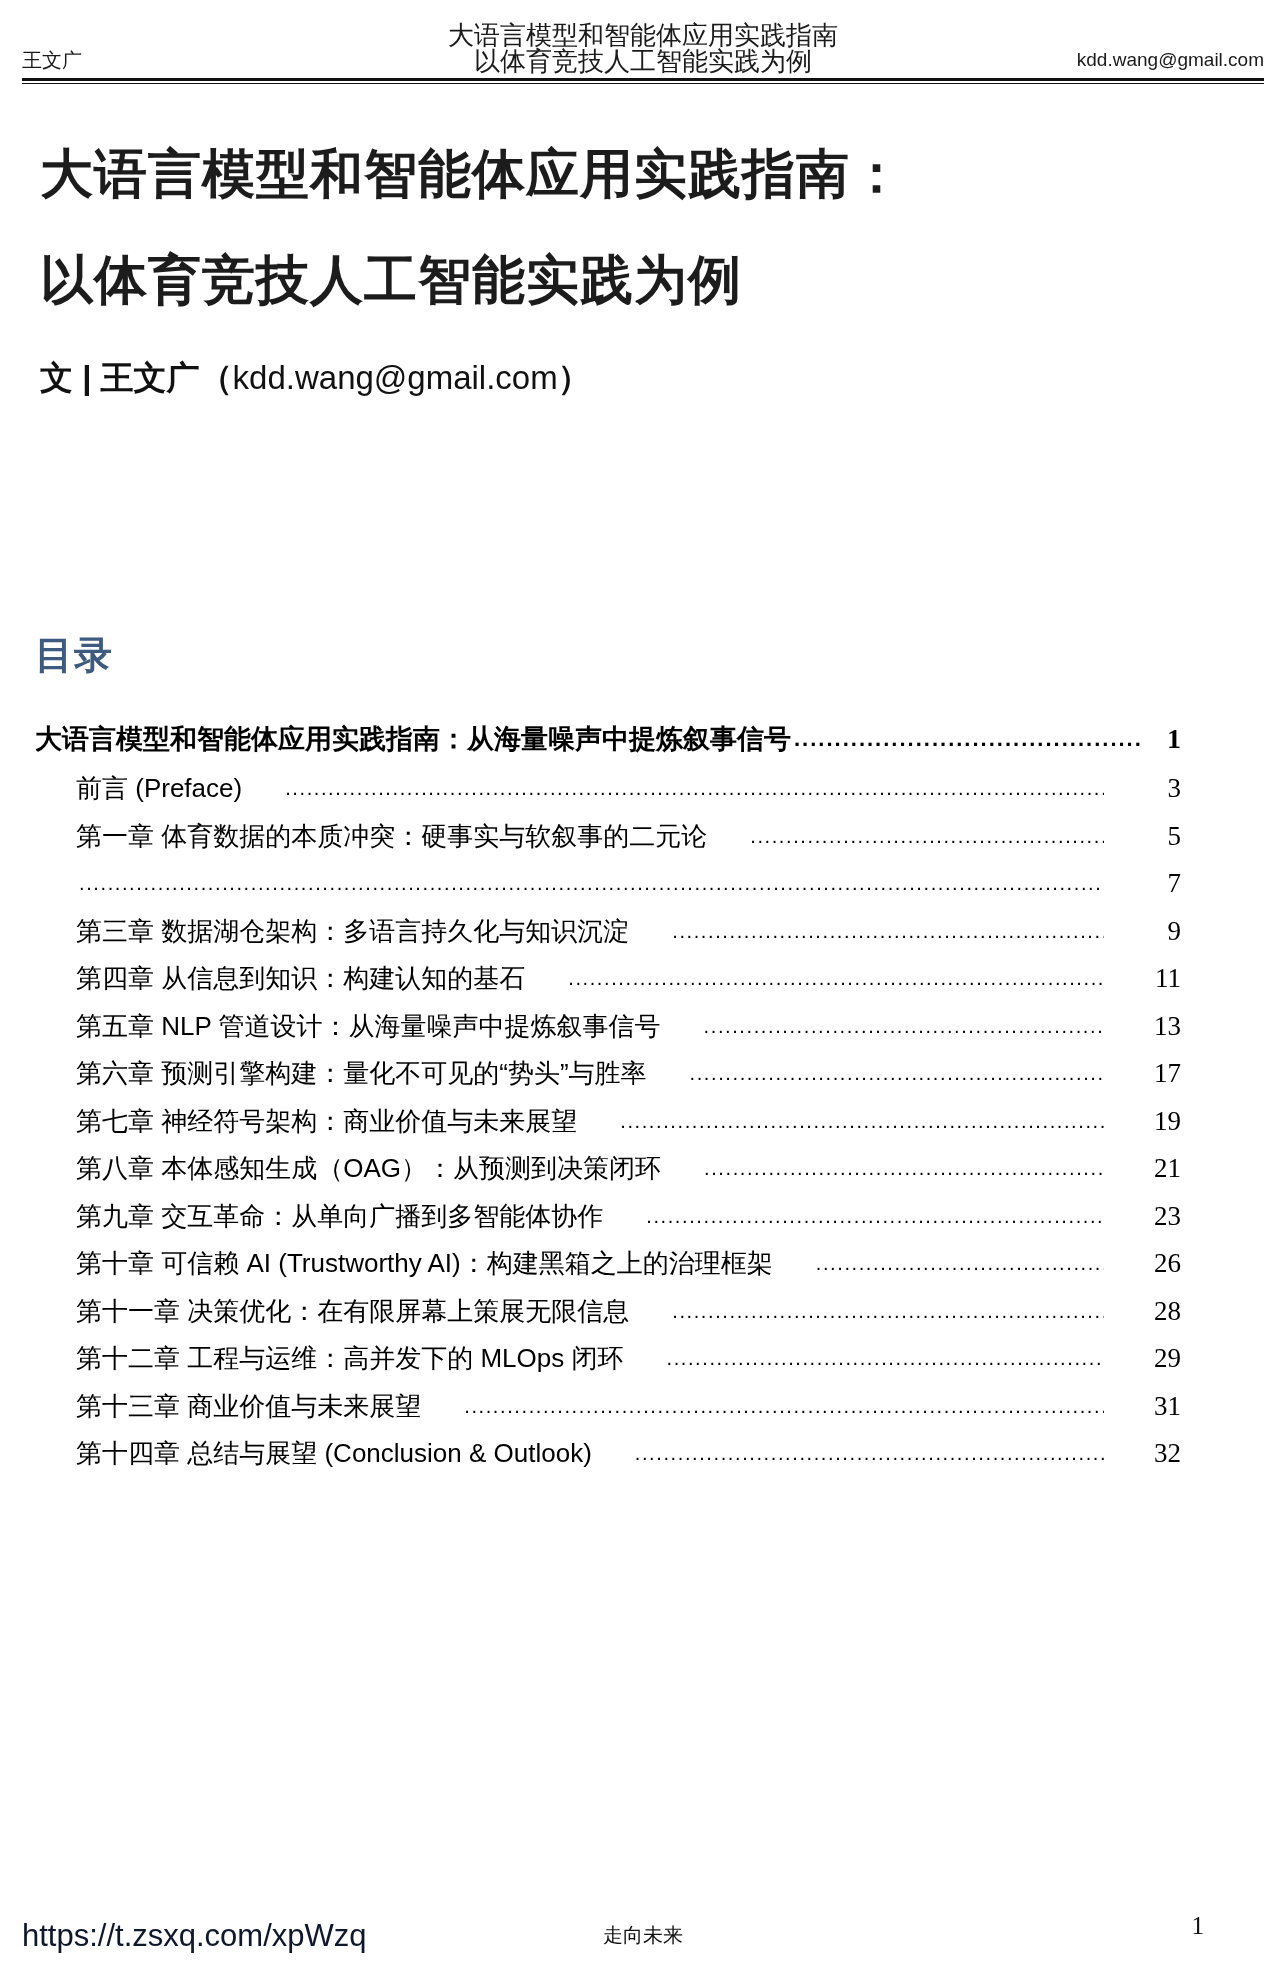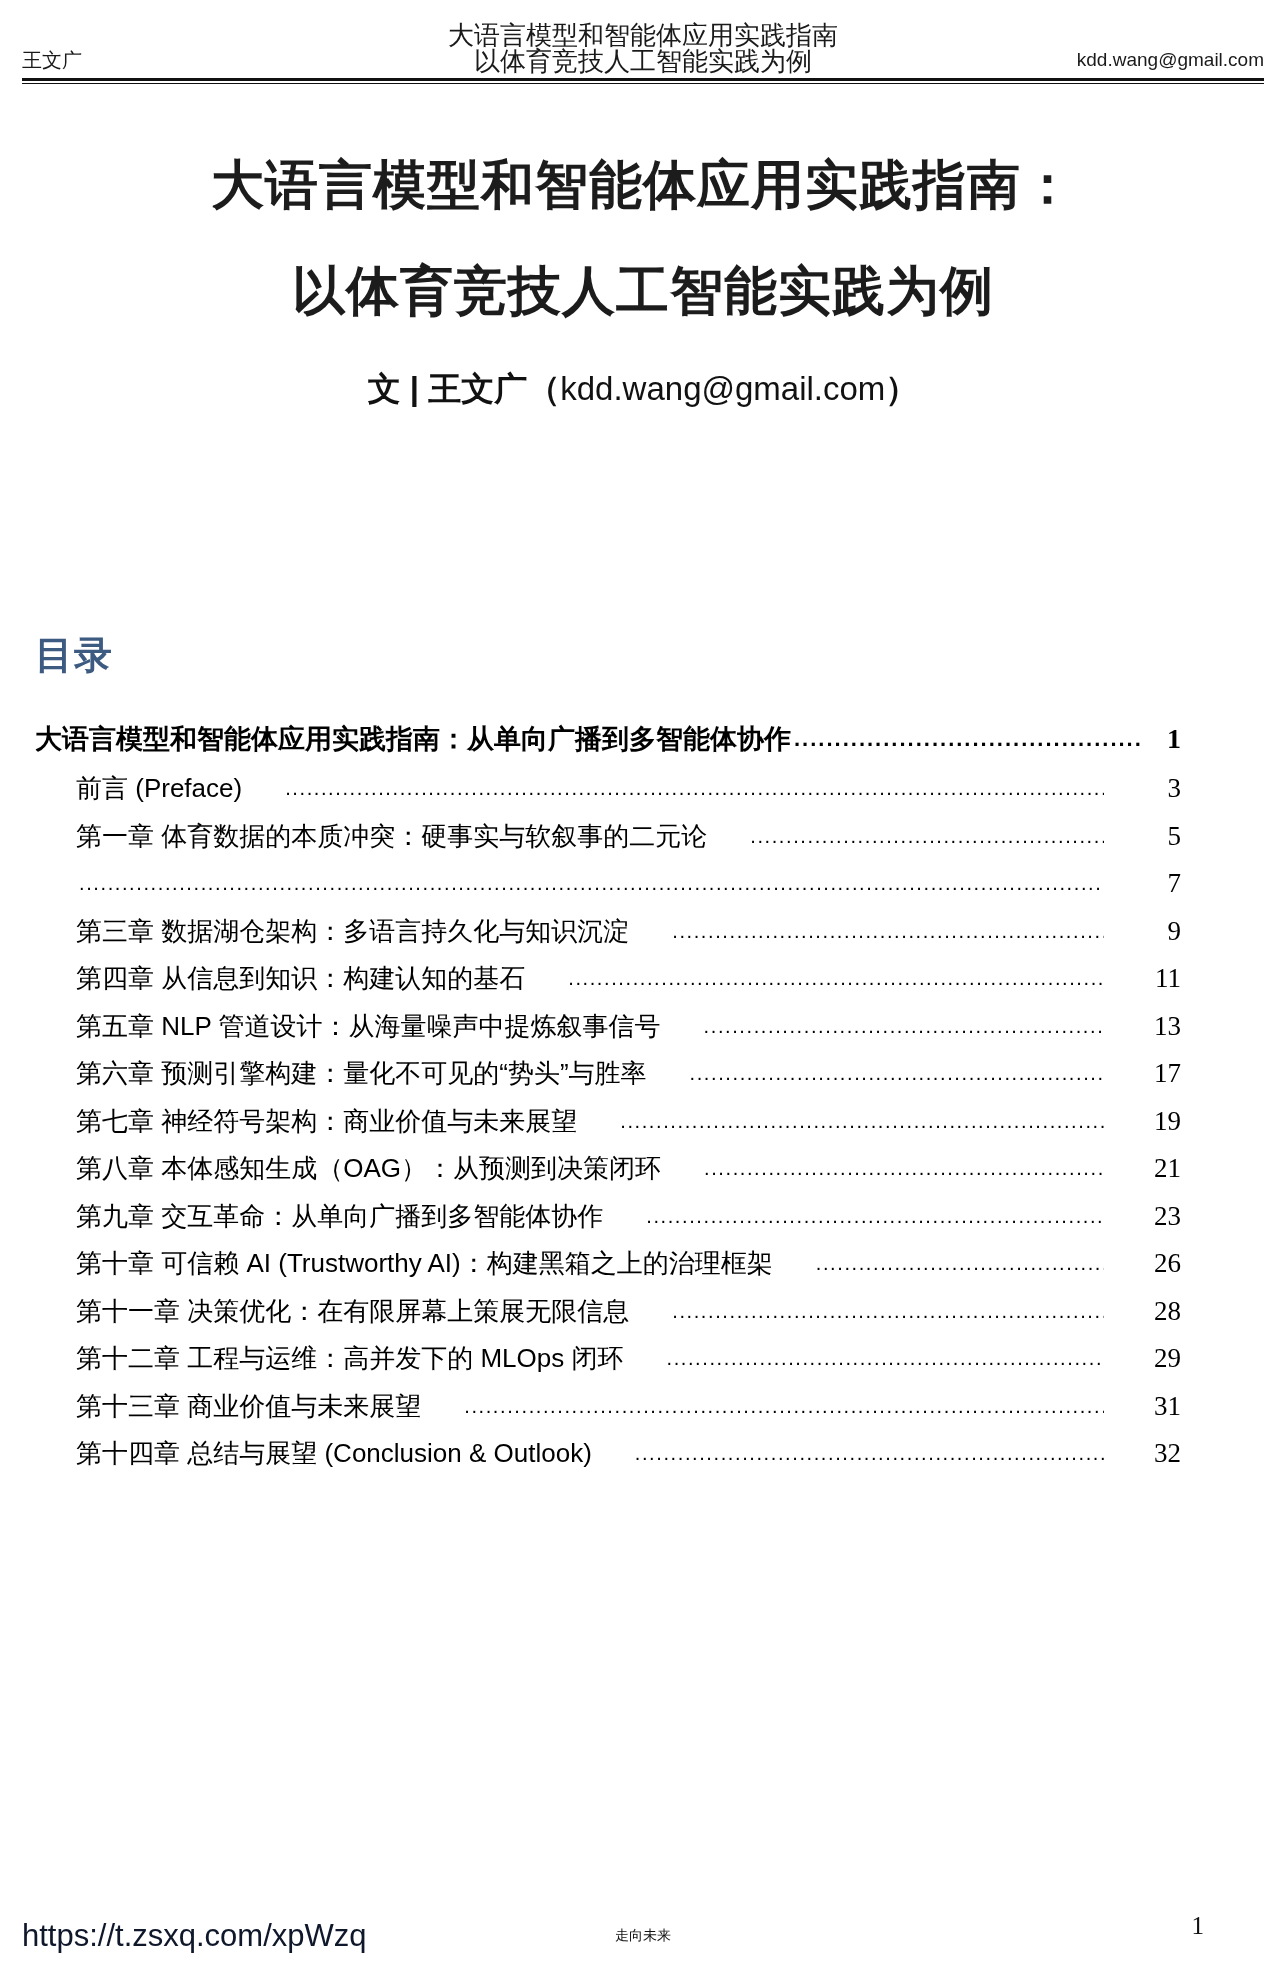--- a/index.html
+++ b/index.html
@@ -71,22 +71,22 @@
     border-top: 3px solid #111111;
     border-bottom: 1px solid #111111;
     box-sizing: border-box;
   }
 
   
   .title-block {
     position: absolute;
     left: 40px;
     right: 40px;
-    top: 132px;
-    text-align: center;
+    top: 121px;
+    text-align: left;
   }
   .doc-title {
     font-size: 53px;
     line-height: 106px;
     font-weight: bold;
     letter-spacing: 1px;
     color: #1c1c1c;
     white-space: nowrap;
   }
   .byline {
@@ -179,21 +179,21 @@
     color: #0f172a;
     white-space: nowrap;
     text-align: center;
   }
   .ftr-center {
     position: absolute;
     left: 0;
     right: 0;
     bottom: 2px;
     text-align: center;
-    font-size: 14px;
+    font-size: 20px;
     line-height: 26px;
     color: #111111;
   }
   .ftr-right {
     position: absolute;
     right: 60px;
     bottom: 10px;
     font-family: "Liberation Serif", "DejaVu Serif", serif;
     font-size: 25px;
     line-height: 28px;
@@ -221,21 +221,21 @@
     <div class="doc-title">大语言模型和智能体应用实践指南：</div>
     <div class="doc-title">以体育竞技人工智能实践为例</div>
     <div class="byline">
       <span class="cn">文 | 王文广（</span><span class="en">kdd.wang@gmail.com</span><span class="cn">）</span>
     </div>
   </div>
 
   <div class="toc-heading">目录</div>
   <div class="toc" id="toc-list">
       <div class="toc-entry lvl1">
-        <span class="toc-text">大语言模型和智能体应用实践指南：从单向广播到多智能体协作</span>
+        <span class="toc-text">大语言模型和智能体应用实践指南：从海量噪声中提炼叙事信号</span>
         <span class="toc-dots">...............................................................................................................................................................</span>
         <span class="toc-page">1</span>
       </div>
       <div class="toc-entry lvl2">
         <span class="toc-text">前言 (Preface)</span>
         <span class="toc-dots">...............................................................................................................................................................</span>
         <span class="toc-page">3</span>
       </div>
       <div class="toc-entry lvl2">
         <span class="toc-text">第一章 体育数据的本质冲突：硬事实与软叙事的二元论</span>

